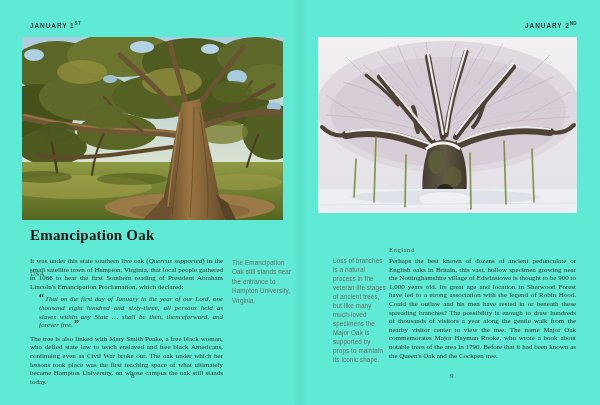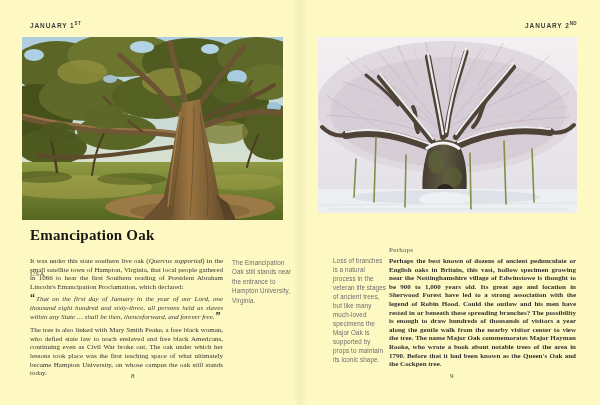--- a/index.html
+++ b/index.html
@@ -1,17 +1,17 @@
 <!DOCTYPE html>
 <html><head>
 <meta charset="utf-8">
 <style>
   html,body{margin:0;padding:0;background:#ffffff;}
   .spread{
-    position:relative;width:600px;height:405px;background:#fef9c3;overflow:hidden;
+    position:relative;width:600px;height:405px;background:#5eead4;overflow:hidden;
     font-family:"Liberation Serif", serif;color:#31302e;
   }
   .gutter{
     position:absolute;left:293px;top:0;width:14px;height:405px;
     background:linear-gradient(to right, rgba(0,0,0,0) 0%, rgba(0,0,0,0.045) 50%, rgba(0,0,0,0) 100%);
   }
   .hdr{
     position:absolute;top:21px;
     font-family:"Liberation Sans", sans-serif;font-size:6.5px;font-weight:700;
     letter-spacing:0.9px;color:#3e3e3e;
@@ -31,23 +31,23 @@
   .title.right{left:389px;top:224px;}
   .subtitle{
     position:absolute;font-size:7px;color:#55524c;letter-spacing:0.3px;
   }
   .subtitle.left{left:30px;top:232px;margin-top:38px;}
   .subtitle.right{left:389px;top:246px;}
   .body{
     position:absolute;font-size:7px;line-height:8.6px;text-align:justify;color:#33322f;
   }
   .body.left{left:30px;top:257px;width:193px;}
-  .body.right{left:389px;top:257px;width:187px;font-weight:bold;}
+  .body.right{left:389px;top:257px;width:187px;}
   .body p{margin:0 0 4px 0;}
-  .body p.quote{font-style:italic;color:#3a3936;margin:1px 0 5px 0;}
+  .body p.quote{font-style:italic;color:#3a3936;margin:1px 0 5px 9px;}
   .qmark{font-style:normal;font-weight:700;font-size:10px;line-height:0;color:#262522;}
   .qmark.open{margin-right:1px;}
   .qmark.close{margin-left:1px;}
   .caption{
     position:absolute;
     font-family:"Liberation Sans", sans-serif;font-weight:300;
     font-size:6.3px;line-height:9.4px;color:#6b6b6b;letter-spacing:0.1px;
   }
   .caption.left{left:232px;top:258px;width:66px;}
   .caption.right{left:333px;top:256px;width:54px;line-height:9px;}
@@ -256,21 +256,21 @@
         <path d="M58,100 L56,165"></path>
         <path d="M88,118 L87,170"></path>
         <path d="M152,116 L153,172"></path>
         <path d="M186,104 L188,167"></path>
         <path d="M214,112 L216,165"></path>
         <path d="M38,122 L36,160"></path>
       </g>
     </svg>
   </figure>
 
-  <div class="subtitle right">Perhaps</div>
+  <div class="subtitle right">England</div>
 
   <aside class="caption right">Loss of branches is a natural process in the veteran life stages of ancient trees, but like many much-loved specimens the Major Oak is supported by props to maintain its iconic shape.</aside>
 
   <div class="body right">
     <p>Perhaps the best known of dozens of ancient pedunculate or English oaks in Britain, this vast, hollow specimen growing near the Nottinghamshire village of Edwinstowe is thought to be 900 to 1,000 years old. Its great age and location in Sherwood Forest have led to a strong association with the legend of Robin Hood. Could the outlaw and his men have rested in or beneath these spreading branches? The possibility is enough to draw hundreds of thousands of visitors a year along the gentle walk from the nearby visitor center to view the tree. The name Major Oak commemorates Major Hayman Rooke, who wrote a book about notable trees of the area in 1790. Before that it had been known as the Queen's Oak and the Cockpen tree.</p>
   </div>
 
   <div class="pagenum right">9</div>
 
 </div>

